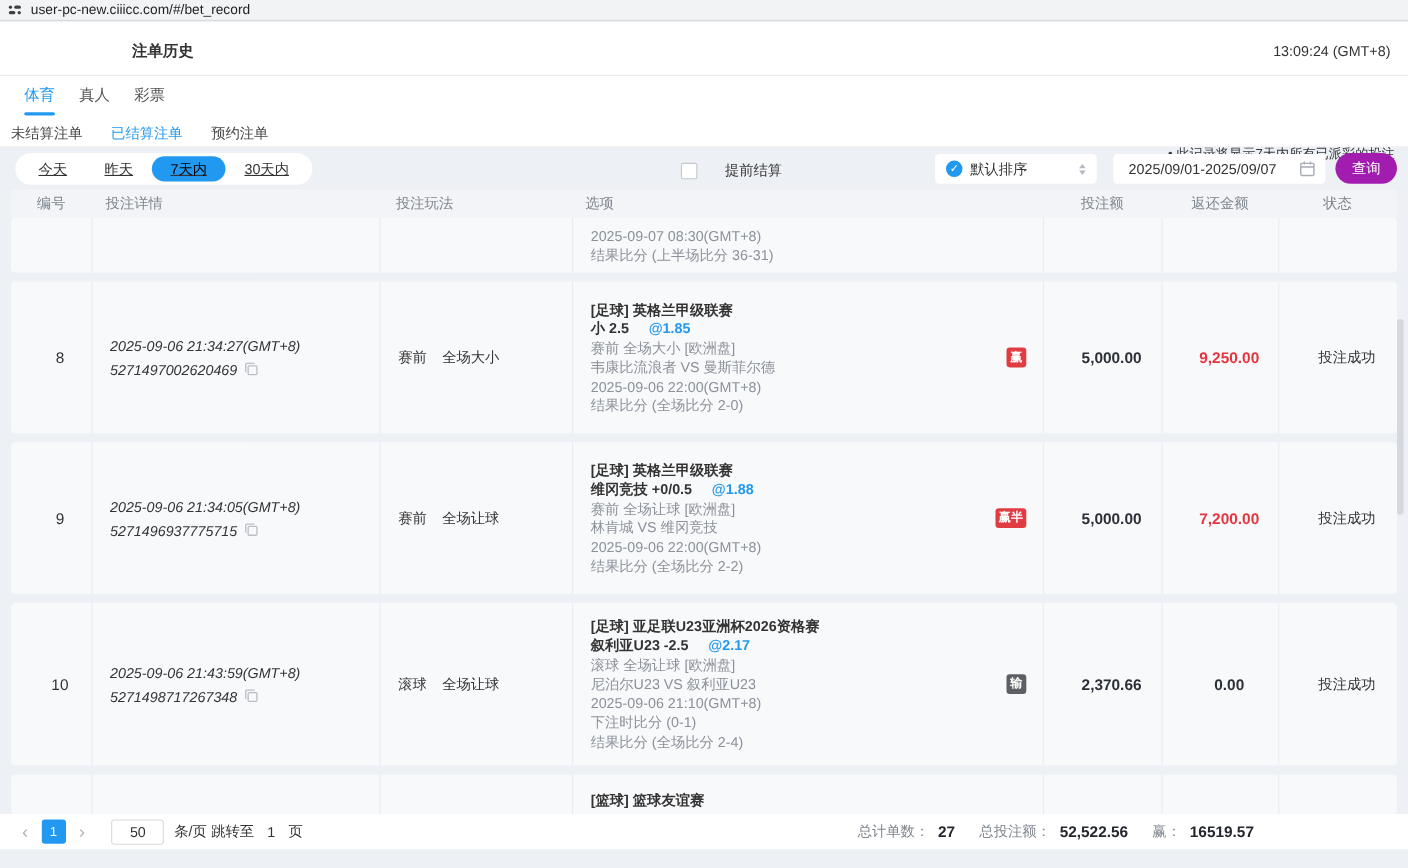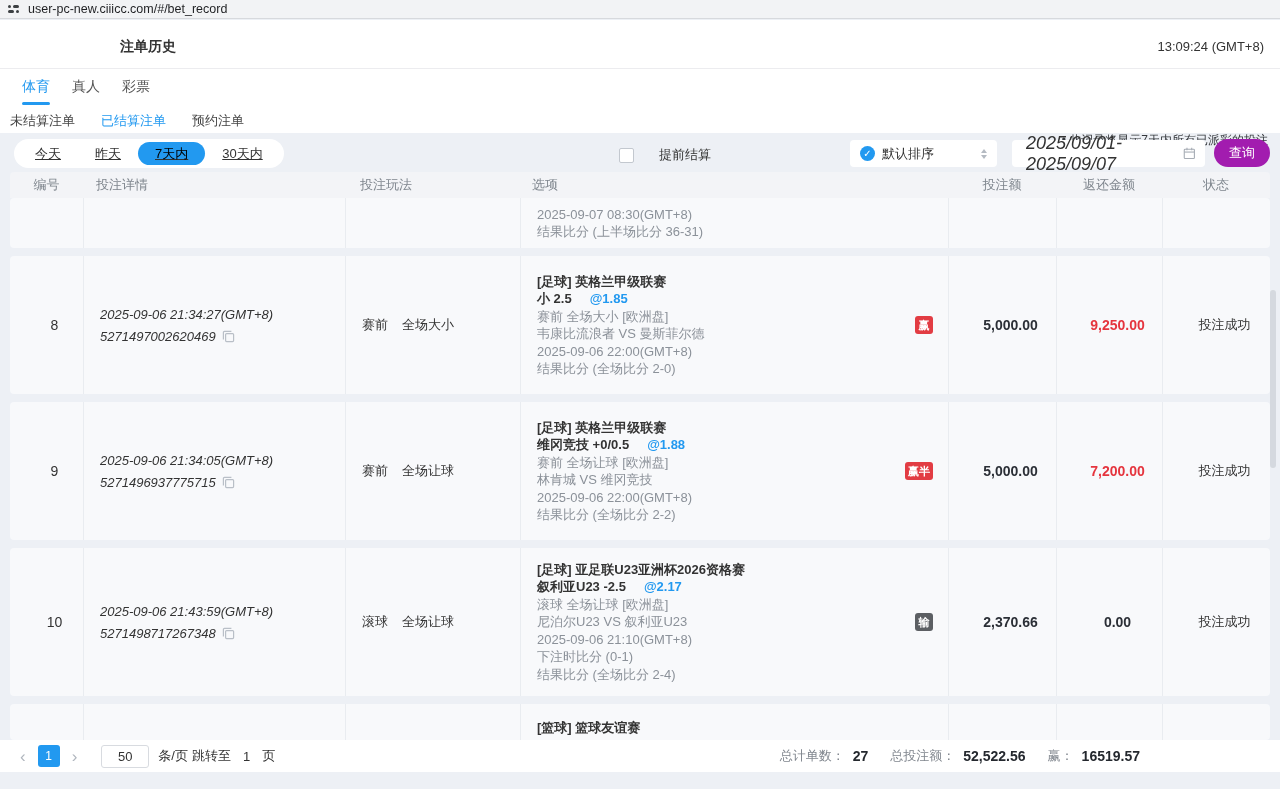--- a/index.html
+++ b/index.html
@@ -38,41 +38,41 @@
   .early { position:absolute; top:146px; left:619px; display:flex; align-items:center; gap:25px; }
   .checkbox { width:15px; height:15px; background:#fff; border:1px solid #c3c8cf; border-radius:2px; cursor:pointer; }
   .early-label { font-size:13px; color:#333; }
   .sortbox { position:absolute; top:140px; left:850px; width:147px; height:27px; background:#fff; border-radius:4px; display:flex; align-items:center; padding:0 10px; cursor:pointer; }
   .chkcircle { width:15px; height:15px; border-radius:50%; background:#2299f0; color:#fff; font-size:10px; display:flex; align-items:center; justify-content:center; }
   .sortbox .lbl { font-size:13px; color:#333; margin-left:7px; }
   .sort-arrows { margin-left:auto; display:flex; flex-direction:column; gap:2px; align-items:center; }
   .sort-arrows .up { width:0; height:0; border-left:3.5px solid transparent; border-right:3.5px solid transparent; border-bottom:4px solid #b4bac2; }
   .sort-arrows .dn { width:0; height:0; border-left:3.5px solid transparent; border-right:3.5px solid transparent; border-top:4px solid #b4bac2; }
   .datebox { position:absolute; top:140px; left:1012px; width:193px; height:27px; background:#fff; border-radius:4px; display:flex; align-items:center; padding:0 9px 0 14px; cursor:pointer; }
-  .datebox .d { font-size:18px; color:#333;font-style:italic; }
+  .datebox .d { font-size:13px; color:#333; }
   .datebox svg { margin-left:auto; }
   .querybtn { position:absolute; top:139px; left:1214px; width:56px; height:28px; border-radius:14px; background:#a21caf; color:#fff; font-size:13px; display:flex; align-items:center; justify-content:center; cursor:pointer; }
 
   
   .tbl { position:absolute; top:172px; left:10px; width:1260px; }
   .grid7 { display:grid; grid-template-columns:73px 262px 175px 428px 108px 106px 108px; }
   .thead { height:26px; background:#f3f4f7; border-radius:4px 4px 0 0; color:#7e858d; font-size:13px; }
   .thead .th { display:flex; align-items:center; }
   .th.c { justify-content:center; }
   .th.p13 { padding-left:13px; }
   .th.p15 { padding-left:15px; }
   .th.p12 { padding-left:12px; }
   .row { background:#f8f9fb; border-radius:4px; overflow:hidden; }
   .row > div { border-left:1px solid #e9ecf0;padding-left:16px; }
   .row > div:first-child { border-left:none; }
   .mt8 { margin-top:8px; } .mt0 { margin-top:0; }
   .h50 { height:50px; } .h138 { height:138px; } .h148 { height:148px; } .h36 { height:36px; }
   .c-no { display:flex; align-items:center; justify-content:center; font-size:14px; color:#333; }
   .c-detail { display:flex; flex-direction:column; justify-content:center; gap:7px; padding-left:13px; font-size:13px; color:#333;font-style:italic; }
-  .detail-no { display:flex; align-items:center; gap:6px; }
+  .detail-no { display:flex; gap:6px; }
   .copy-icon { cursor:pointer; display:inline-flex; }
   .c-play { display:flex; align-items:center; gap:14px; padding-left:15px; font-size:13px; color:#333; }
   .c-option { position:relative; display:flex; flex-direction:column; justify-content:center; padding:0 46px 0 12px; font-size:13px; line-height:17.5px; color:#8b9199; }
   .c-option .league { color:#333; font-weight:700; }
   .c-option .pickline { color:#333; font-weight:700; }
   .c-option .odds { color:#2299f0; margin-left:18px; font-weight:600; }
   .badge { position:absolute; right:15px; top:50%; transform:translateY(-50%); min-width:18px; height:18px; line-height:18px; padding:0 3px; text-align:center; border-radius:3px; color:#fff; font-size:11px; font-weight:700; }
   .badge.red { background:#e23c43; }
   .badge.dark { background:#5c5f63; }
   .c-amt { display:flex; align-items:center; justify-content:center; font-size:14px; font-weight:700; color:#2b2f36; }

